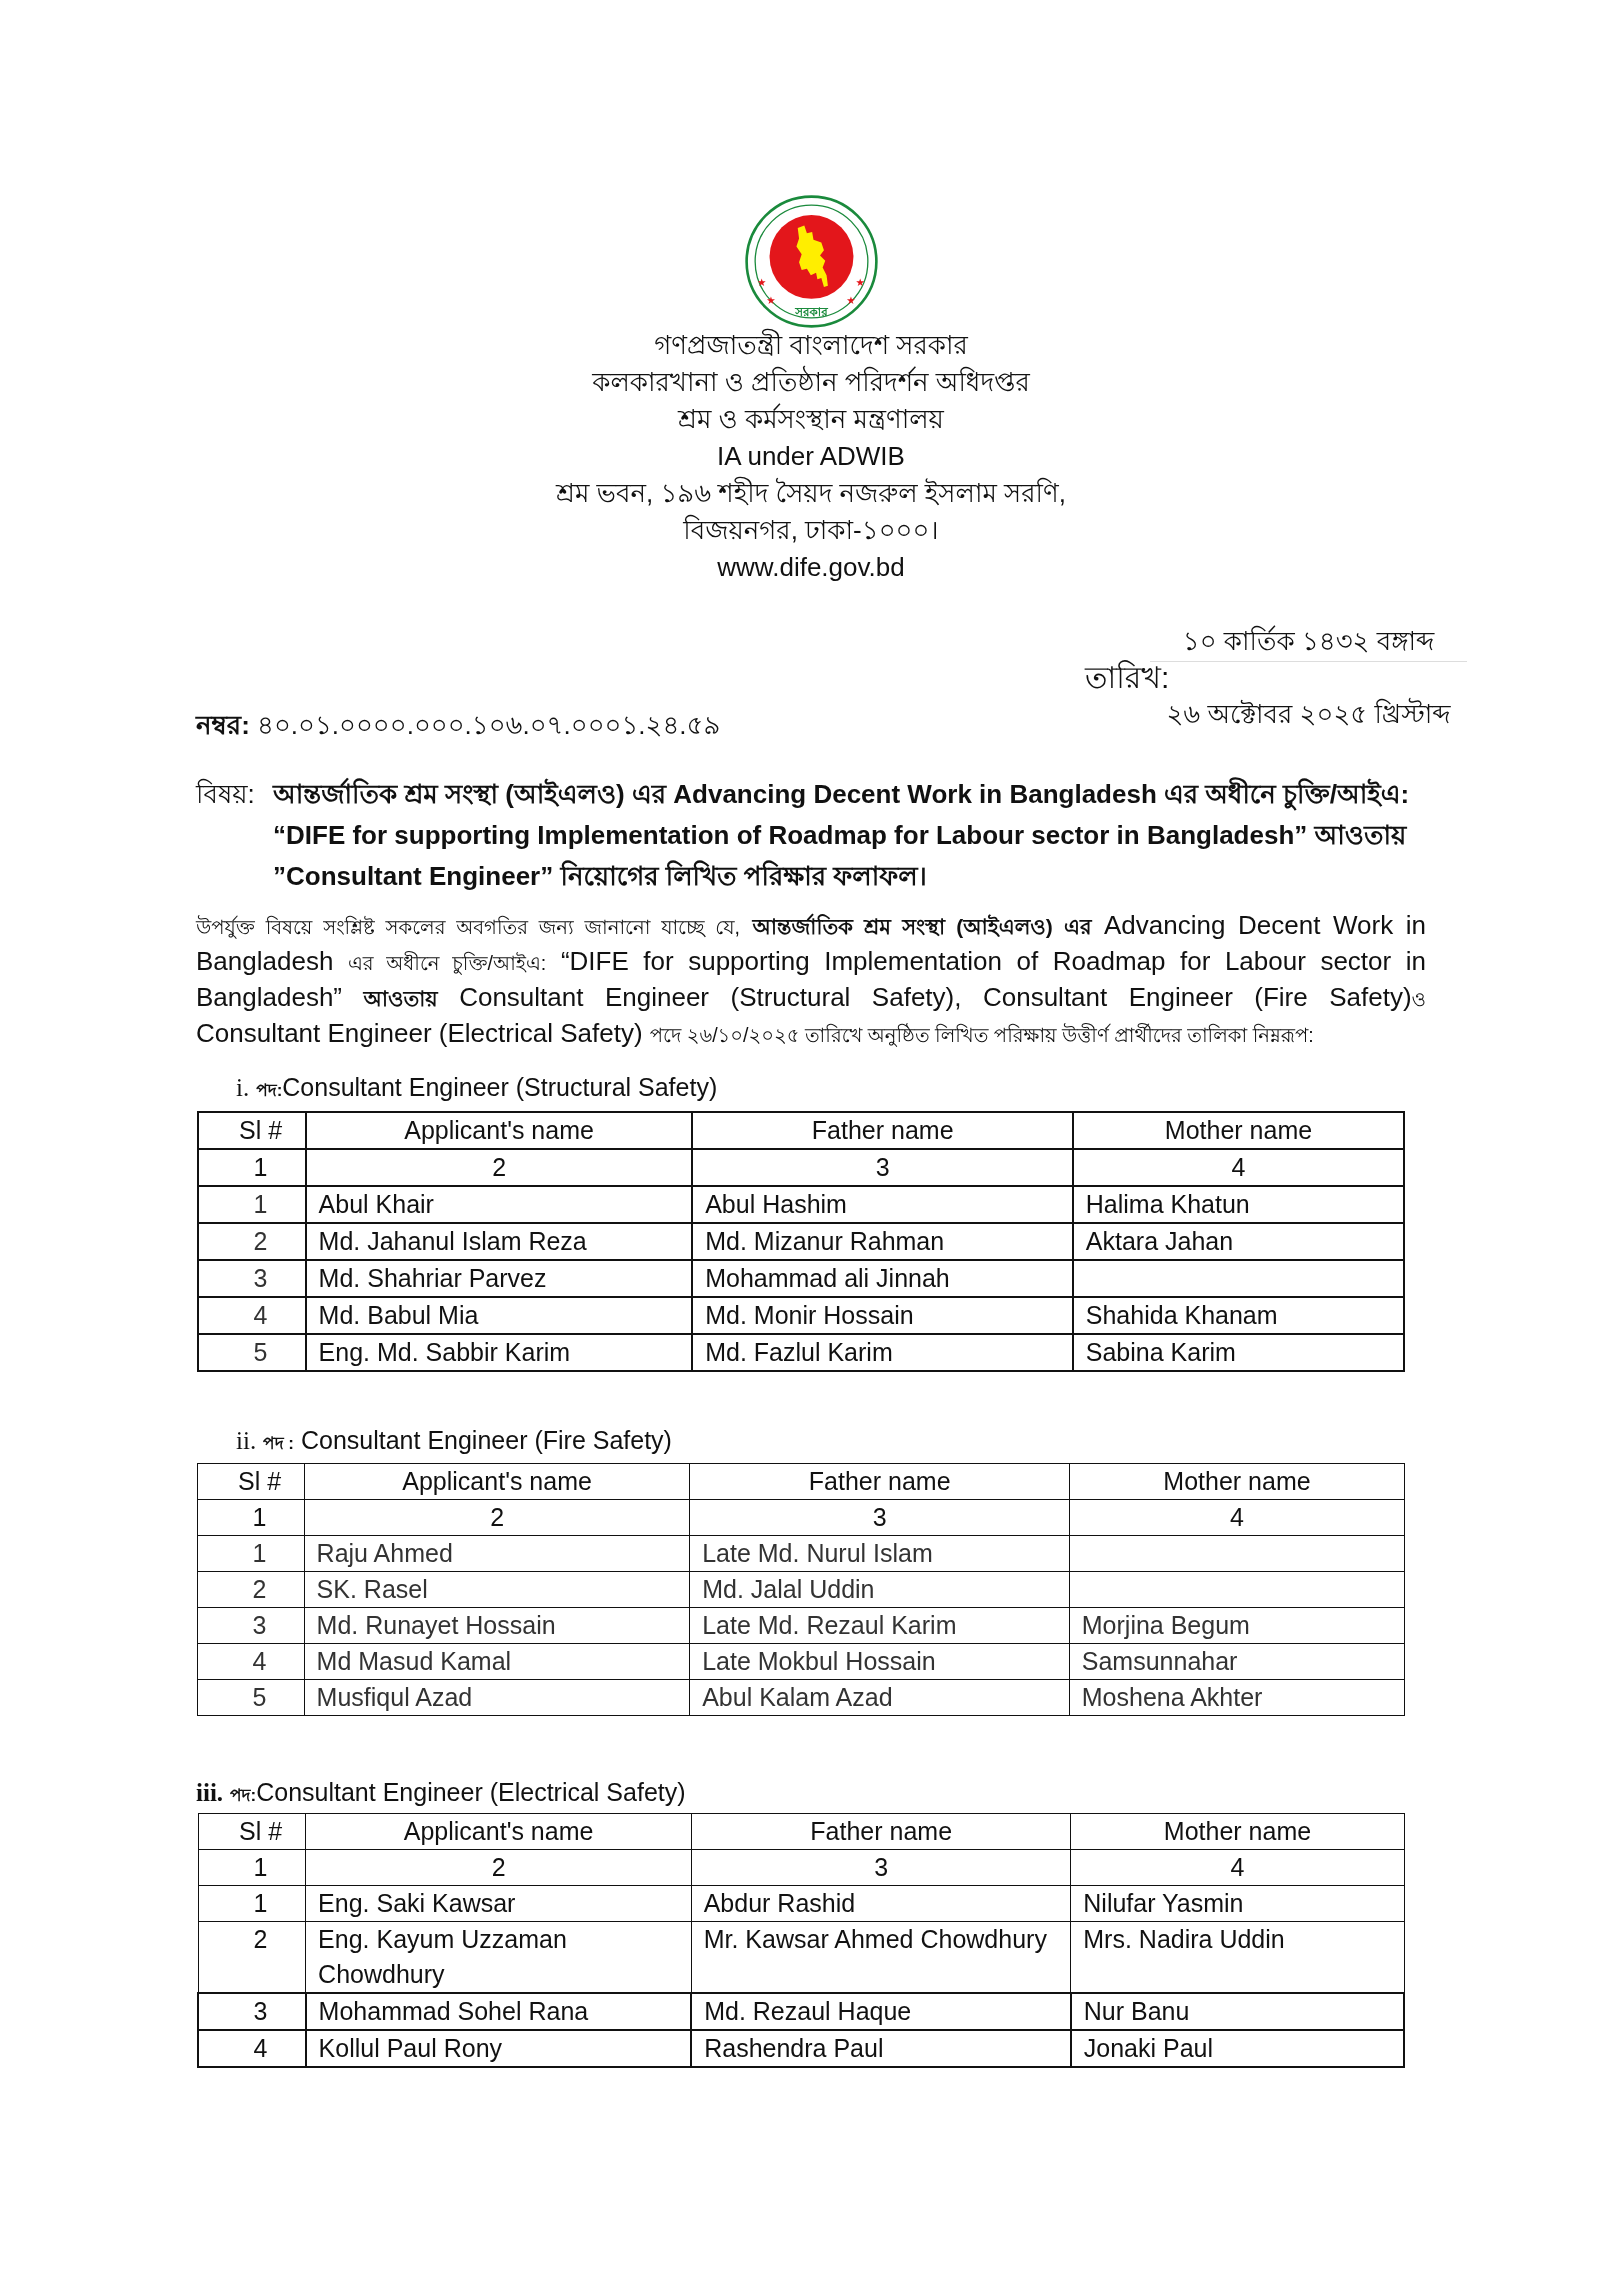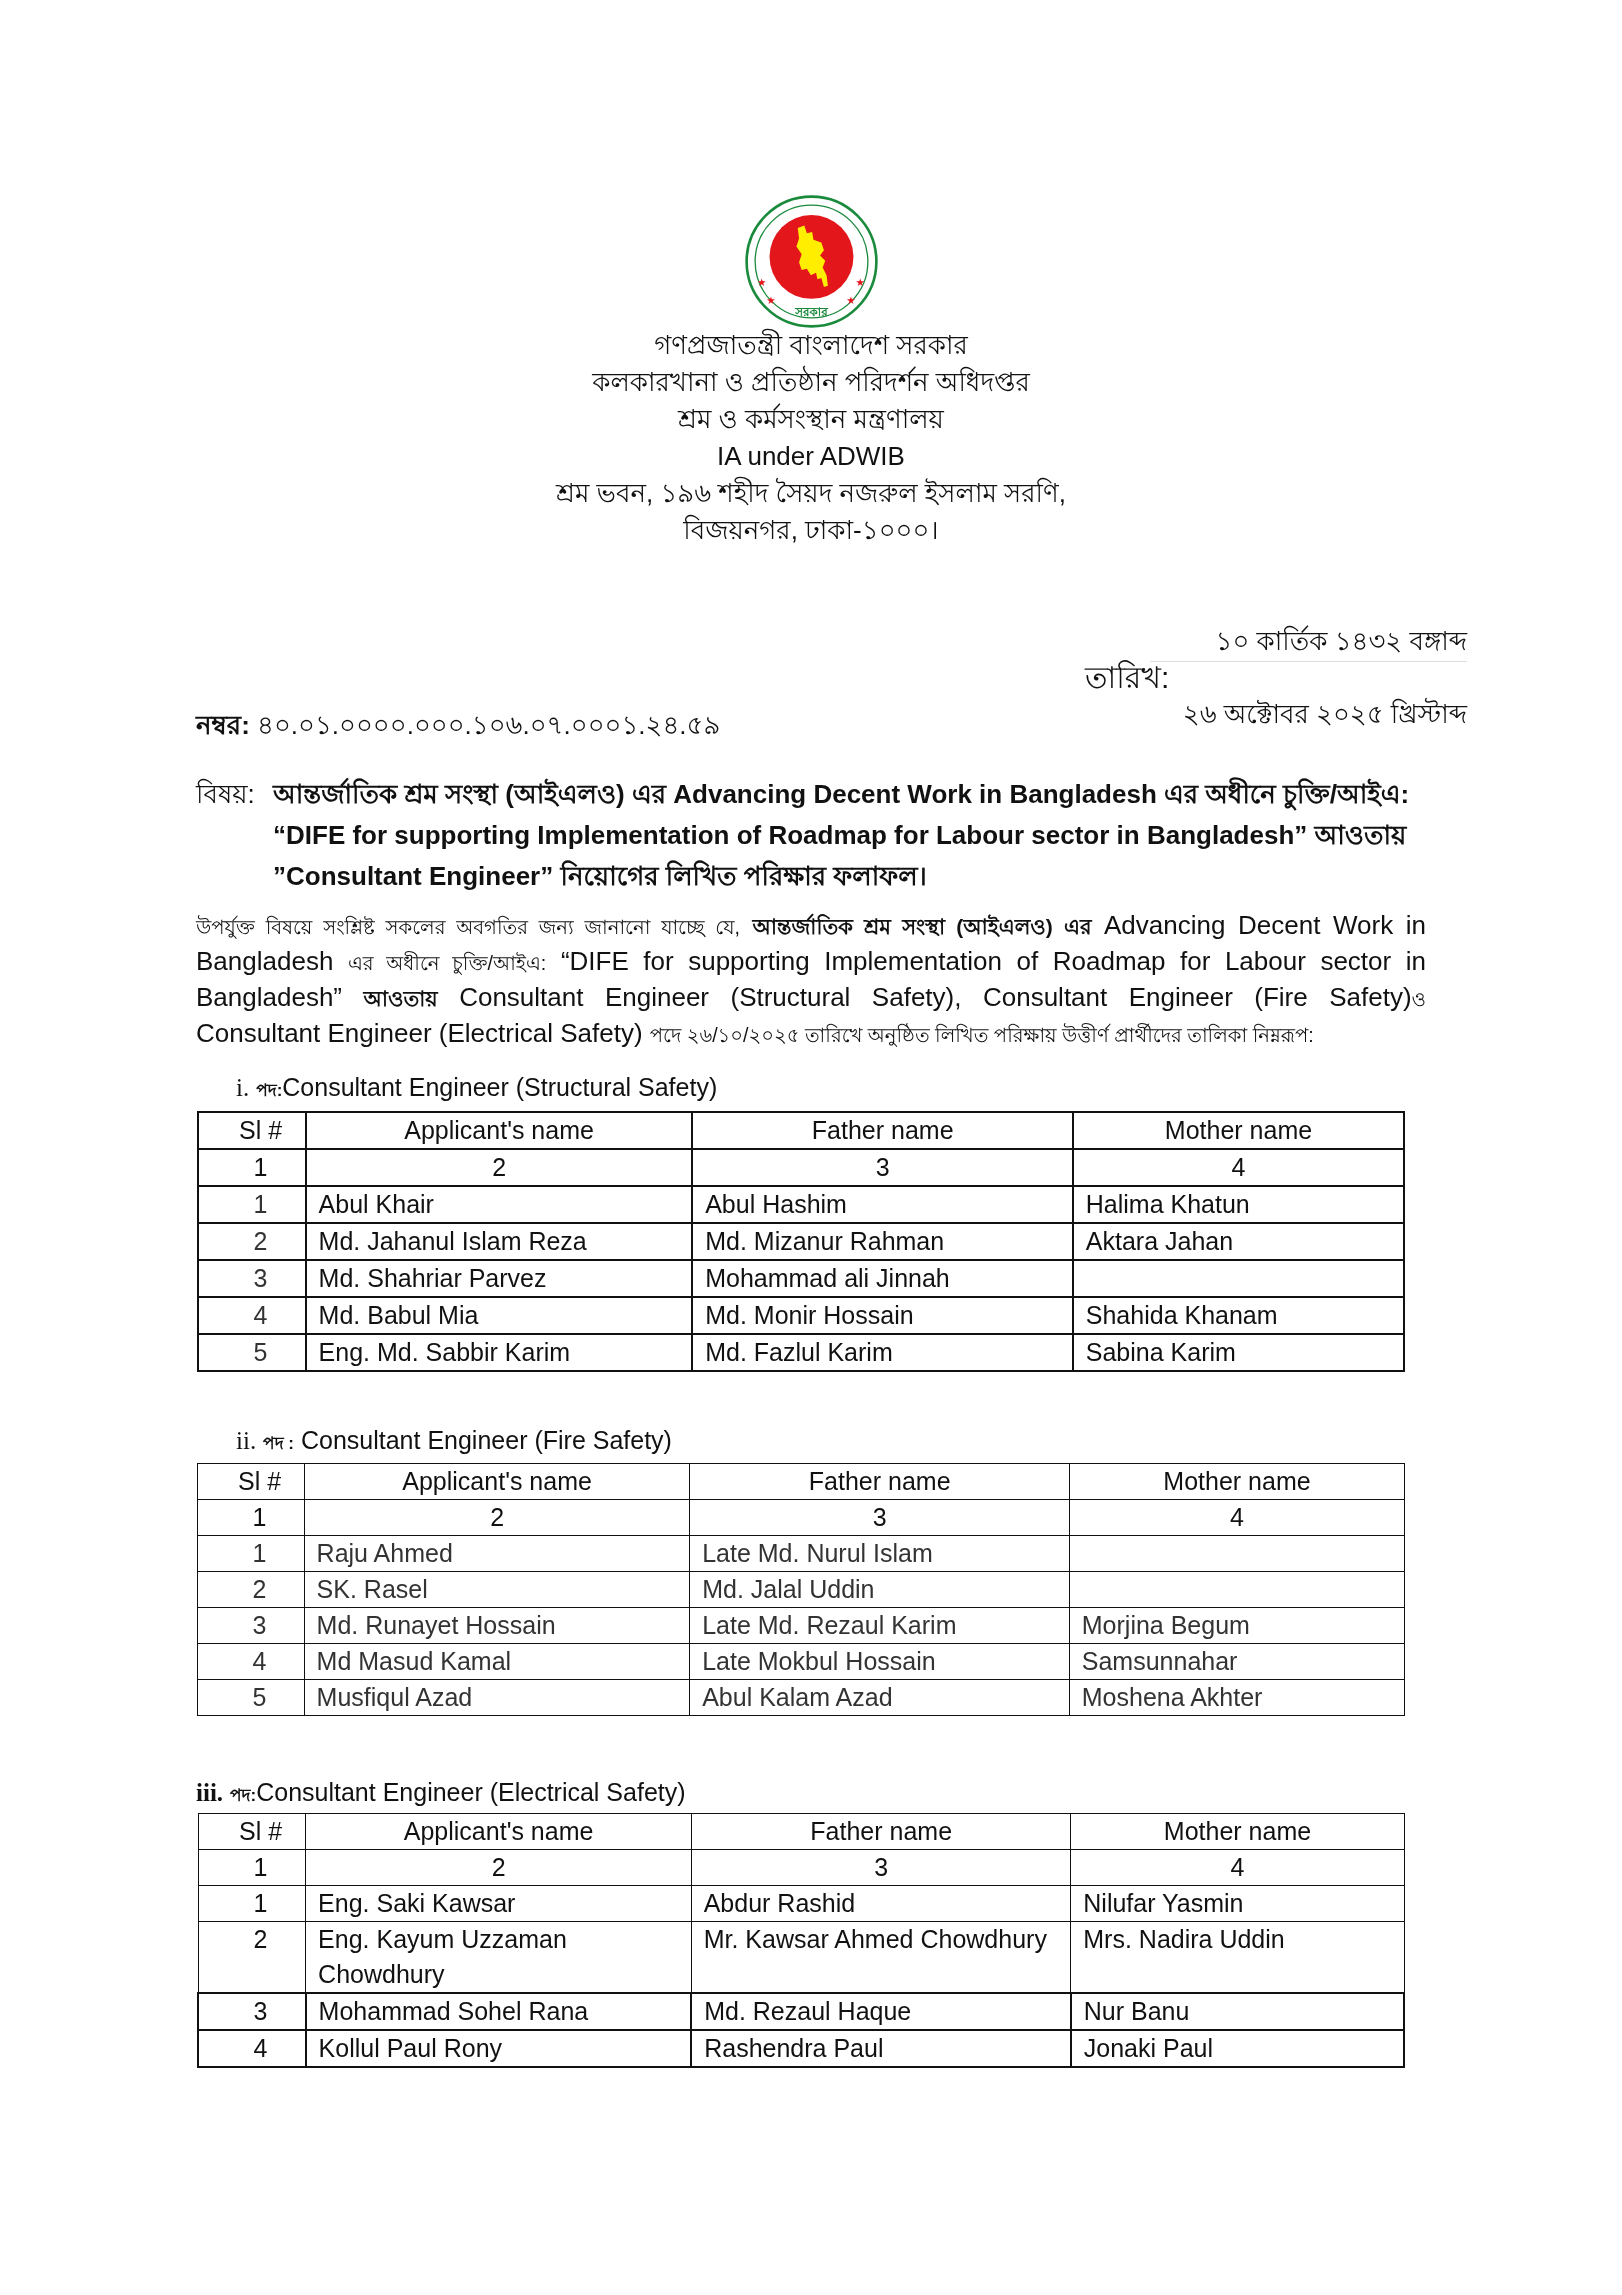--- a/index.html
+++ b/index.html
@@ -12,21 +12,21 @@
   .seal { position: absolute; left: 744px; top: 194px; width: 135px; height: 135px; }
   .letterhead { position: absolute; left: 0; top: 327px; width: 1622px; text-align: center; }
   .lh-line { font-size: 26px; line-height: 37px; height: 37px; white-space: nowrap; }
   .lh-line.en { font-size: 26px; }
 
   
   .memo-no { position: absolute; left: 196px; top: 657px; font-size: 26px; margin-top: 48px; }
   .memo-no .lbl { font-weight: bold; }
   .date-block { position: absolute; left: 1073px; top: 625px; }
   .date-label { position: absolute; left: 12px; top: 29px; font-size: 30px; white-space: nowrap; }
-  .date-vals { position: absolute; left: 77px; top: 0; width: 317px; text-align: right; }
+  .date-vals { position: absolute; left: 77px; top: 0; width: 317px; text-align: center; }
   .date-vals div { font-size: 26px; height: 33px; line-height: 33px; white-space: nowrap; }
   .date-rule { height: 0; border-top: 1.3px solid #ddd; margin: 2.6px 0 3.9px 0; }
 
   
   .subject { position: absolute; left: 196px; top: 774px; width: 1230px; font-size: 26px; line-height: 41px; }
   .subject .lbl { position: absolute; left: 0; top: 0; }
   .subject .body { position: absolute; left: 77px; top: 0; width: 1151px; font-weight: bold; }
   .subject .body div { white-space: nowrap; }
 
   
@@ -68,20 +68,21 @@
     <text x="103" y="186" text-anchor="middle" font-size="18" fill="#1a8a3c" font-weight="bold" font-family="DejaVu Sans, sans-serif">সরকার</text>
   </svg>
 
   <div class="letterhead">
     <div class="lh-line">গণপ্রজাতন্ত্রী বাংলাদেশ সরকার</div>
     <div class="lh-line">কলকারখানা ও প্রতিষ্ঠান পরিদর্শন অধিদপ্তর</div>
     <div class="lh-line">শ্রম ও কর্মসংস্থান মন্ত্রণালয়</div>
     <div class="lh-line en">IA under ADWIB</div>
     <div class="lh-line">শ্রম ভবন, ১৯৬ শহীদ সৈয়দ নজরুল ইসলাম সরণি,</div>
     <div class="lh-line">বিজয়নগর, ঢাকা-১০০০।</div>
+    <div class="lh-line en">www.dife.gov.bd</div>
   </div>
 
   <div class="memo-no">
     <span class="lbl">নম্বর:</span>
     <span>৪০.০১.০০০০.০০০.১০৬.০৭.০০০১.২৪.৫৯</span>
   </div>
 
   <div class="date-block">
     <div class="date-label">তারিখ:</div>
     <div class="date-vals">

